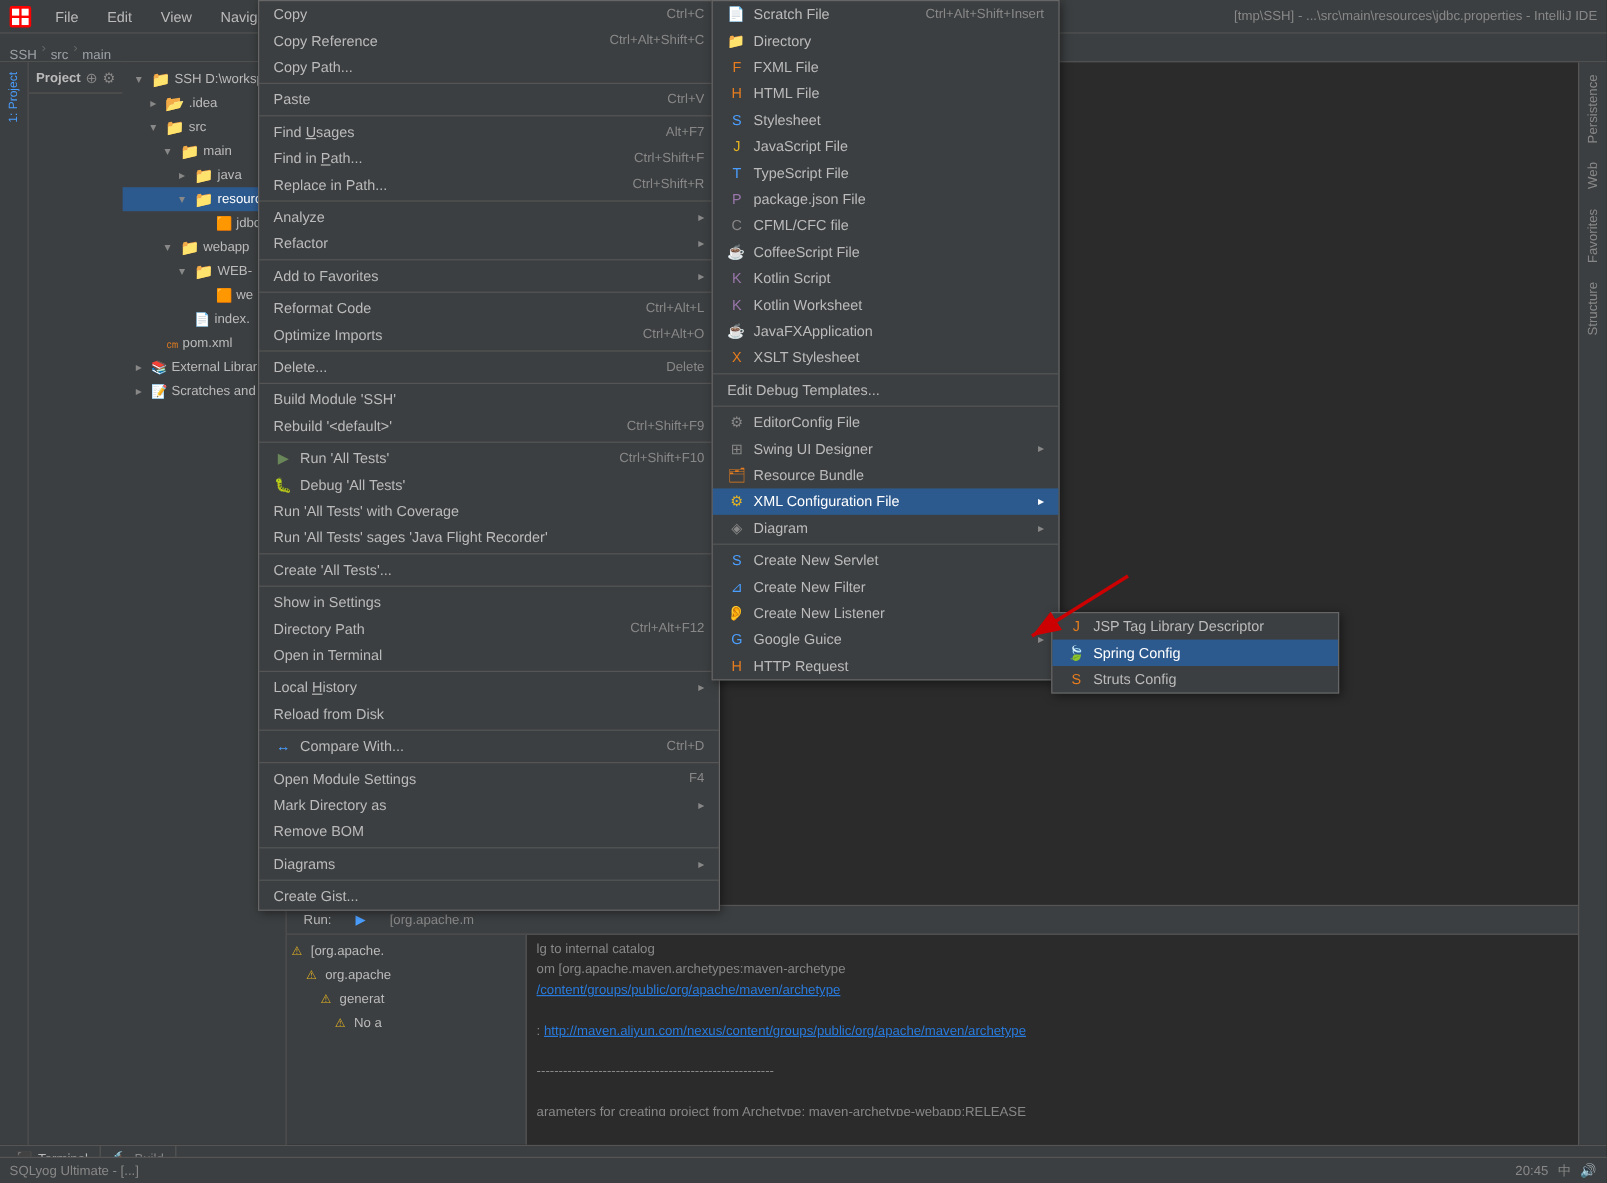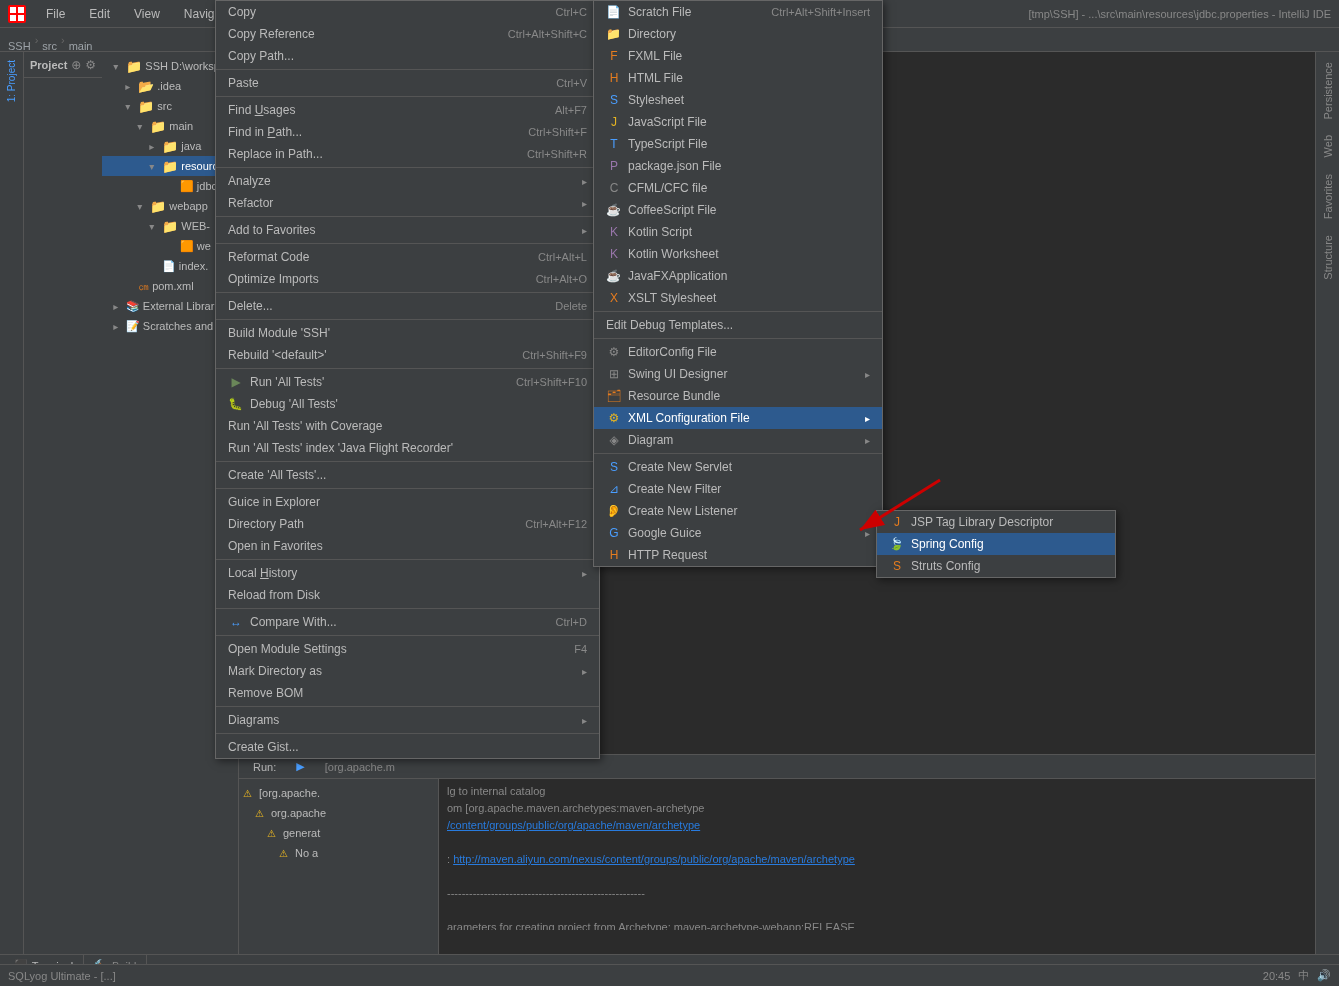--- a/index.html
+++ b/index.html
@@ -678,44 +678,44 @@
       <span class="menu-item-label">Debug 'All Tests'</span>
     </div>
   </div>
   <div class="menu-item">
     <div class="menu-item-left">
         <span class="menu-item-label">Run 'All Tests' with Coverage</span>
       </div>
   </div>
   <div class="menu-item">
     <div class="menu-item-left">
-        <span class="menu-item-label">Run 'All Tests' index 'Java Flight Recorder'</span>
+        <span class="menu-item-label">Run 'All Tests' sages 'Java Flight Recorder'</span>
       </div>
   </div>
   <div class="menu-divider"></div>
   <div class="menu-item">
     <div class="menu-item-left">
         <span class="menu-item-label">Create 'All Tests'...</span>
       </div>
   </div>
   <div class="menu-divider"></div>
   <div class="menu-item">
     <div class="menu-item-left">
-        <span class="menu-item-label">Guice in Explorer</span>
+        <span class="menu-item-label">Show in Settings</span>
       </div>
   </div>
   <div class="menu-item">
     <div class="menu-item-left">
         <span class="menu-item-label">Directory Path</span>
       </div>
     <span class="menu-item-shortcut">Ctrl+Alt+F12</span>
   </div>
   <div class="menu-item">
     <div class="menu-item-left">
-        <span class="menu-item-label">Open in Favorites</span>
+        <span class="menu-item-label">Open in Terminal</span>
       </div>
   </div>
   <div class="menu-divider"></div>
   <div class="menu-item">
     <div class="menu-item-left">
         <span class="menu-item-label">Local <span class="underline">H</span>istory</span>
       </div>
     <span class="menu-item-arrow">▸</span>
   </div>
   <div class="menu-item">

